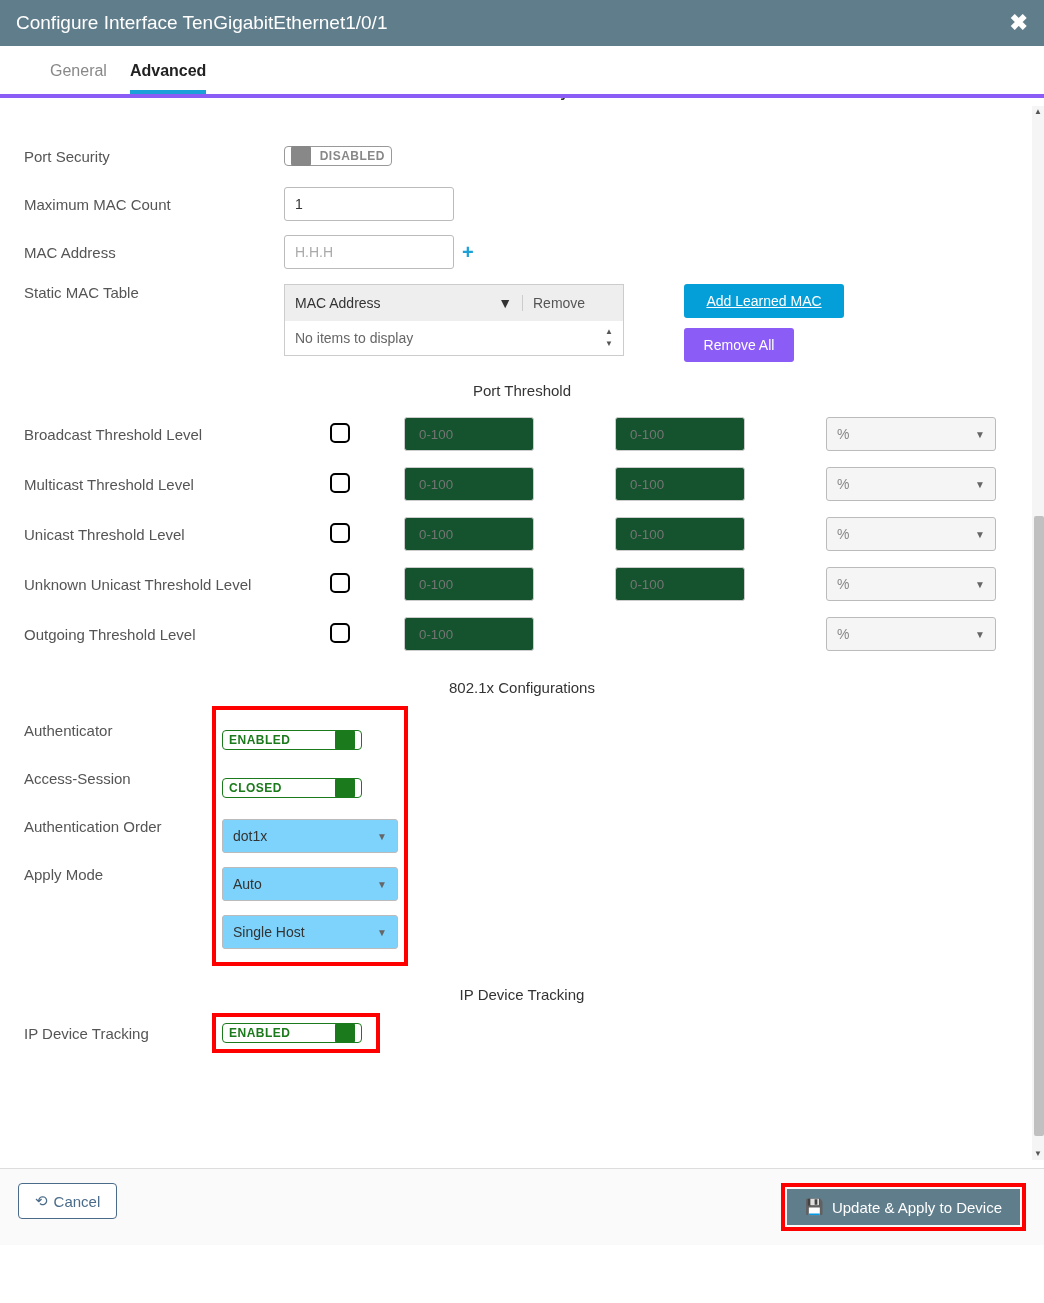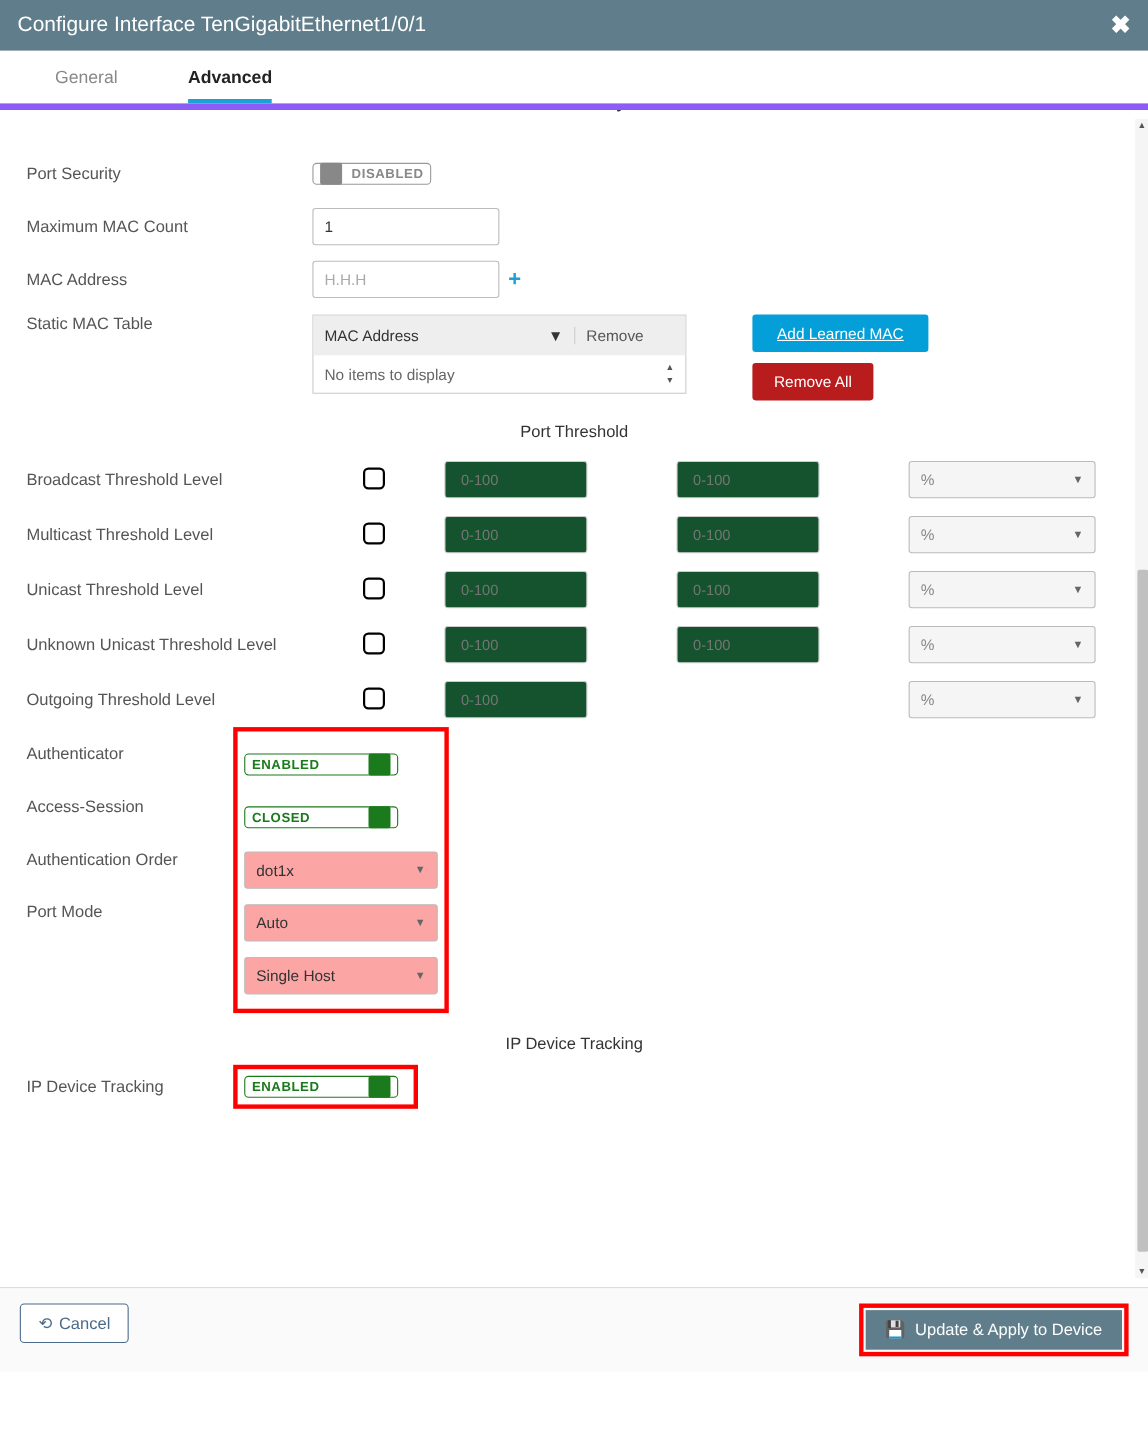--- a/index.html
+++ b/index.html
@@ -1,19 +1,19 @@
 <!DOCTYPE html>
 <html><head>
 <meta charset="utf-8">
 <style>
 * { box-sizing: border-box; margin: 0; padding: 0; }
 body { font-family: Arial, Helvetica, sans-serif; font-size: 14px; color: #555; background: #fff; width: 1044px; }
 .titlebar { background: #607d8b; color: #fff; padding: 10px 16px; font-size: 19px; display: flex; justify-content: space-between; align-items: center; }
 .close-x { font-size: 22px; cursor: pointer; font-weight: bold; }
-.tabs { display: flex; gap: 64px; padding: 16px 50px 0 50px; border-bottom: 6px solid #8b5cf6; }
+.tabs { display: flex; gap: 23px; padding: 16px 50px 0 50px; border-bottom: 4px solid #8b5cf6; }
 .tab { padding-bottom: 10px; color: #888; cursor: pointer; font-size: 16px; }
 .tab.active { color: #222; font-weight: 600; border-bottom: 4px solid #1ba0d7; }
 .scroll-area { position: relative; height: 1070px; overflow: hidden; }
 .scroll-content { padding: 0 24px 20px 24px; }
 .scroll-track { position: absolute; right: 0; top: 8px; bottom: 8px; width: 12px; background: #f5f5f5; }
 .scroll-up, .scroll-down { position: absolute; right: 0; width: 12px; height: 12px; font-size: 8px; color: #555; text-align: center; line-height: 12px; }
 .scroll-up { top: 0; } .scroll-down { bottom: 0; }
 .scroll-thumb { position: absolute; right: 0; top: 410px; width: 10px; height: 620px; background: #c0c0c0; border-radius: 2px; }
 .section-title { text-align: center; color: #333; font-size: 15px; font-weight: 400; padding: 20px 0 10px 0; }
 .cut-title { text-align: center; color: #333; font-size: 15px; font-weight: 600; margin-top: -6px; overflow: hidden; height: 12px; line-height: 0px; }
@@ -30,31 +30,31 @@
 input.text { height: 34px; border: 1px solid #bbb; border-radius: 3px; padding: 0 10px; font-size: 14px; color: #333; width: 170px; }
 input.text::placeholder { color: #aaa; }
 .plus { color: #1ba0d7; font-size: 20px; font-weight: bold; margin-left: 8px; cursor: pointer; }
 .mac-table { border: 1px solid #ccc; width: 340px; }
 .mac-head { display: flex; background: #eee; height: 36px; align-items: center; }
 .mac-col1 { flex: 1; padding: 0 10px; color: #333; display: flex; justify-content: space-between; align-items: center; border-right: 1px solid #ccc; }
 .mac-col2 { width: 100px; padding: 0 10px; color: #555; }
 .mac-body { height: 34px; display: flex; align-items: center; padding: 0 10px; color: #666; justify-content: space-between; }
 .spinner { font-size: 8px; color: #555; line-height: 8px; display: flex; flex-direction: column; gap: 4px; }
 .btn-blue { background: #049fd9; color: #fff; border: none; border-radius: 3px; height: 34px; padding: 0 18px; font-size: 14px; cursor: pointer; width: 160px; text-align: center; text-decoration: underline; }
-.btn-light { background: #b91c1c; color: #fff; border: none; border-radius: 3px; height: 34px; padding: 0 18px; font-size: 14px; cursor: pointer; width: 110px; text-align: center; }
+.btn-light { background: #8b5cf6; color: #fff; border: none; border-radius: 3px; height: 34px; padding: 0 18px; font-size: 14px; cursor: pointer; width: 110px; text-align: center; }
 .mac-btns { margin-left: 60px; display: flex; flex-direction: column; gap: 10px; }
 .checkbox { width: 20px; height: 20px; border: 2.5px solid #000; border-radius: 5px; display: inline-block; }
 .thresh-row { display: flex; align-items: center; min-height: 50px; gap: 16px; }
 .thresh-lbl { width: 290px; color: #555; font-size: 15px; }
 .thresh-cb { width: 58px; }
 .thresh-in1 { width: 195px; }
 .thresh-in2 { width: 195px; }
 .thresh-sel { width: 180px; }
 input.thresh { height: 34px; width: 130px; border: 1px solid #ccc; border-radius: 3px; padding: 0 14px; color: #aaa; background: #14532d; }
-.select { height: 34px; width: 170px; border: 1px solid #bbb; border-radius: 3px; padding: 0 10px; display: flex; align-items: center; justify-content: space-between; color: #333; background: #fca5a5; }
+.select { height: 34px; width: 170px; border: 1px solid #bbb; border-radius: 3px; padding: 0 10px; display: flex; align-items: center; justify-content: space-between; color: #333; background: #7dd3fc; }
 .select.disabled { background: #f5f5f5; color: #888; }
 .caret { font-size: 10px; color: #666; }
 .highlight-box { border: 4px solid #ff0000; padding: 6px; width: 196px; margin-left: -8px; }
 .hl-row { display: flex; align-items: center; min-height: 48px; }
 .select-narrow { width: 176px; }
 .footer { border-top: 1px solid #ddd; padding: 14px 18px; display: flex; justify-content: space-between; background: #fafafa; }
 .btn-cancel { border: 1px solid #4a6b8a; color: #4a6b8a; background: #fff; border-radius: 4px; height: 36px; padding: 0 16px; font-size: 15px; display: inline-flex; align-items: center; gap: 6px; cursor: pointer; }
 .btn-apply-wrap { border: 4px solid #ff0000; padding: 2px; }
 .btn-apply { background: #607d8b; color: #fff; border: none; height: 36px; padding: 0 18px; font-size: 15px; display: inline-flex; align-items: center; gap: 8px; cursor: pointer; }
 .funnel { font-size: 14px; }
@@ -182,34 +182,35 @@
       <div class="thresh-in1"><input class="thresh" disabled="" placeholder="0-100" style=""></div>
       <div class="thresh-in2"></div>
       <div class="thresh-sel">
           <div class="select disabled">
             <span>%</span>
             <span class="caret">▼</span>
           </div>
         </div>
     </div>
 
+    <div class="section-title">802.1x Configurations</div>
 
     <div style="display:flex;">
       <div style="width:196px;">
         <div class="hl-row">
             <div class="lbl-short">Authenticator</div>
           </div>
         <div class="hl-row">
             <div class="lbl-short">Access-Session</div>
           </div>
         <div class="hl-row">
             <div class="lbl-short">Authentication Order</div>
           </div>
         <div class="hl-row">
-            <div class="lbl-short">Port Mode</div>
+            <div class="lbl-short">Apply Mode</div>
           </div>
       </div>
       <div class="highlight-box">
         <div class="hl-row">
           <div class="toggle enabled" style="width:140px">
             <span class="toggle-label">ENABLED</span>
             <span class="toggle-knob"></span>
           </div>
         </div>
         <div class="hl-row">

